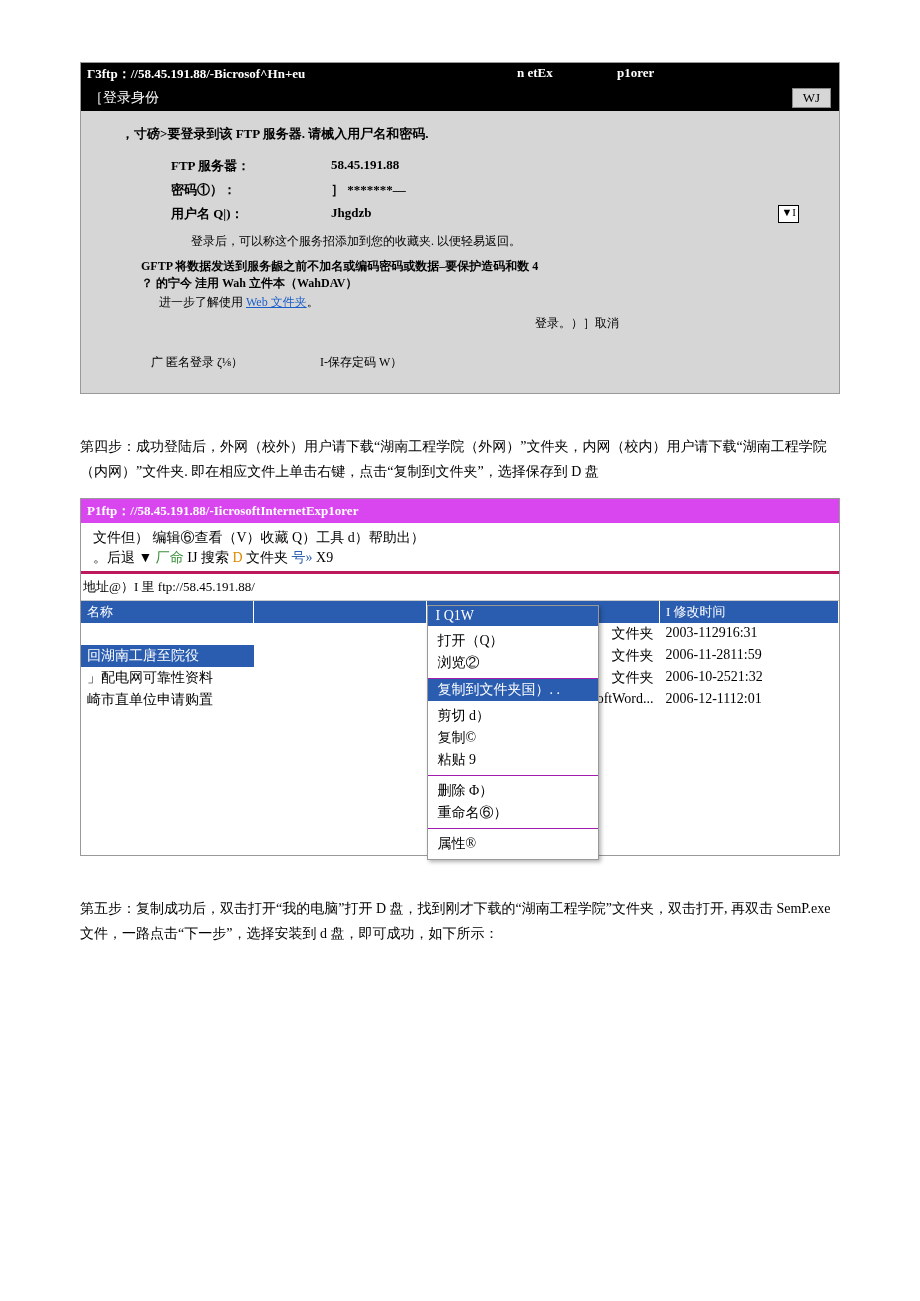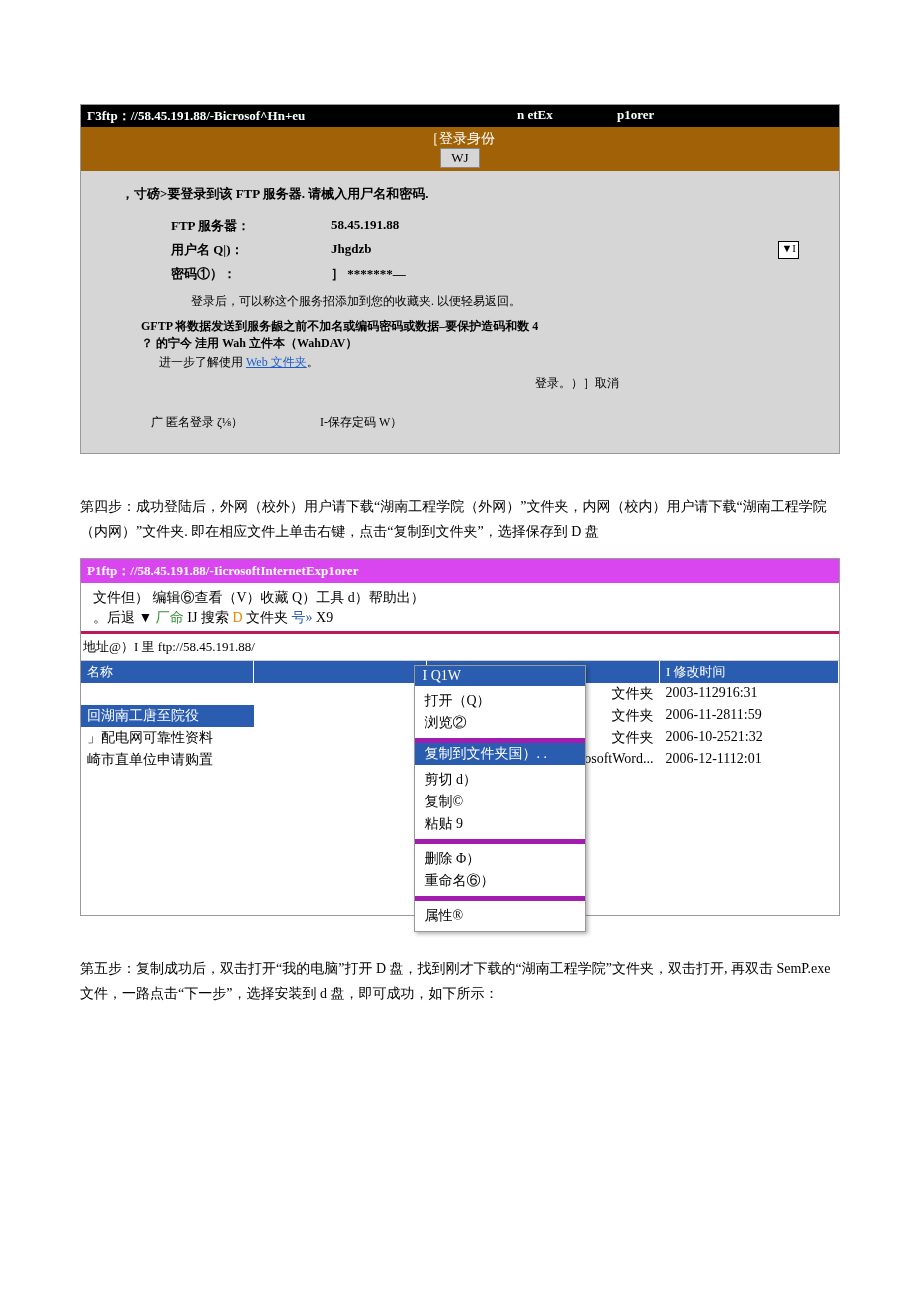--- a/index.html
+++ b/index.html
@@ -5,46 +5,45 @@
   body {
     margin: 0;
     padding: 0;
     background: #fff;
     font-family: "SimSun", "宋体", serif;
     font-size: 14px;
     color: #000;
     width: 920px;
   }
   .page {
-    padding: 104px 80px 0 80px;
+    padding: 62px 80px 0 80px;
   }
   .dialog1 {
     border: 1px solid #999;
     background: #d6d6d6;
     margin-bottom: 40px;
   }
   .dialog1 .titlebar {
     background: #000;
     color: #fff;
     font-weight: bold;
     font-size: 13px;
     padding: 2px 6px;
     display: flex;
   }
   .dialog1 .titlebar .col1 { flex: 0 0 430px; }
   .dialog1 .titlebar .col2 { flex: 0 0 100px; }
   .dialog1 .titlebar .col3 { flex: 1; }
   .dialog1 .bluebar {
-    background: #a16207;
+    background: #000000;
     color: #fff;
     padding: 3px 8px;
     font-size: 14px;
     display: flex;
     align-items: center;
-    flex-direction: column;
   }
   .dialog1 .bluebar .spacer { flex: 1; }
   .dialog1 .bluebar .wj {
     background: #d6d6d6;
     color: #000;
     padding: 1px 10px;
     border: 1px solid #888;
     font-size: 13px;
   }
   .dialog1 .body {
@@ -170,36 +169,36 @@
   }
   .win2 .sel {
     background: #2a5db0;
     color: #fff;
   }
   .win2 .ctxwrap {
     position: relative;
   }
   .win2 .ctxmenu {
     position: absolute;
-    left: 160px;
+    left: 173px;
     top: -18px;
     width: 170px;
     background: #fff;
     border: 1px solid #999;
     box-shadow: 2px 2px 4px rgba(0,0,0,0.3);
     z-index: 10;
   }
   .win2 .ctxmenu .hdrcell {
     background: #2a5db0;
     color: #fff;
     padding: 2px 8px;
     font-size: 14px;
   }
   .win2 .ctxmenu .grp {
-    border-bottom: 5px solid #a21caf;
+    border-bottom: 1px solid #a21caf;
     padding: 4px 0;
   }
   .win2 .ctxmenu .mi {
     padding: 2px 10px;
     font-size: 14px;
     cursor: pointer;
   }
   .win2 .ctxmenu .mi.sel {
     background: #2a5db0;
     color: #fff;
@@ -222,27 +221,27 @@
       <span class="wj">WJ</span>
     </div>
     <div class="body">
       <div class="intro">，寸磅&gt;要登录到该 FTP 服务器. 请械入用尸名和密码.</div>
 
       <div class="row">
         <span class="label">FTP 服务嚣：</span>
         <span class="value">58.45.191.88</span>
       </div>
       <div class="row">
+        <span class="label">密码①）：</span>
+        <span class="value">］ *******—</span>
+      </div>
+      <div class="row">
         <span class="label">用户名 Q|)：</span>
         <span class="value">Jhgdzb</span>
         <span class="dd">▼I</span>
-      </div>
-      <div class="row">
-        <span class="label">密码①）：</span>
-        <span class="value">］ *******—</span>
       </div>
 
       <div class="note">登录后，可以称这个服务招添加到您的收藏夹. 以便轻易返回。</div>
 
       <div class="warn">
         <div>GFTP 将数据发送到服务龈之前不加名或编码密码或数据–要保护造码和数 4</div>
         <div>？     的宁今   洼用 Wah 立件本（WahDAV）</div>
       </div>
       <div class="learn">
         <span>进一步了解使用 </span><a>Web 文件夹</a><span>。</span>

